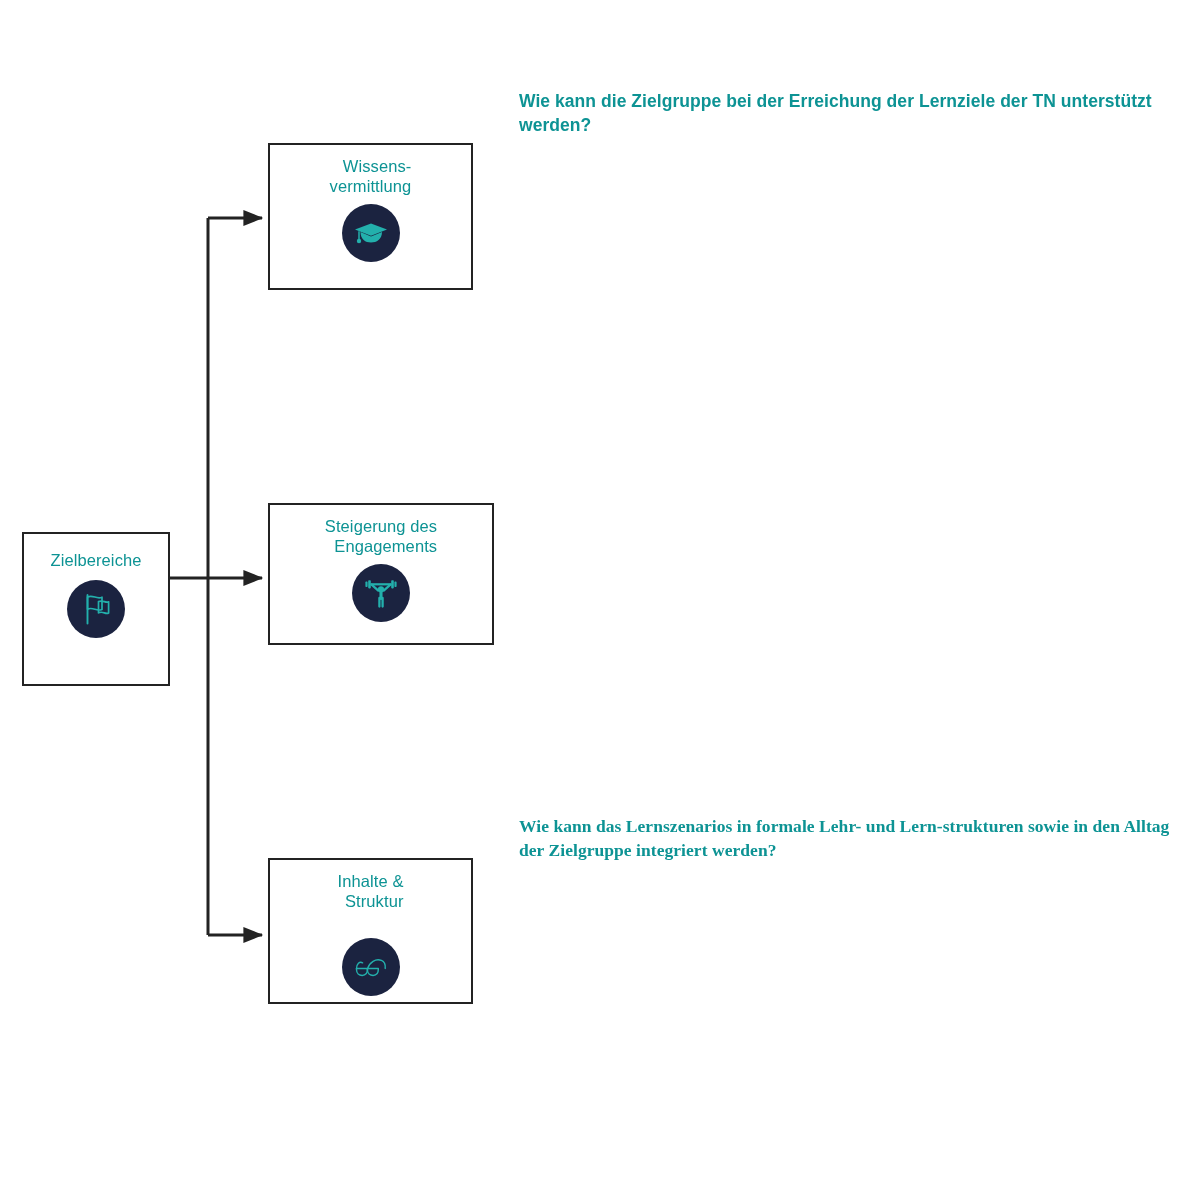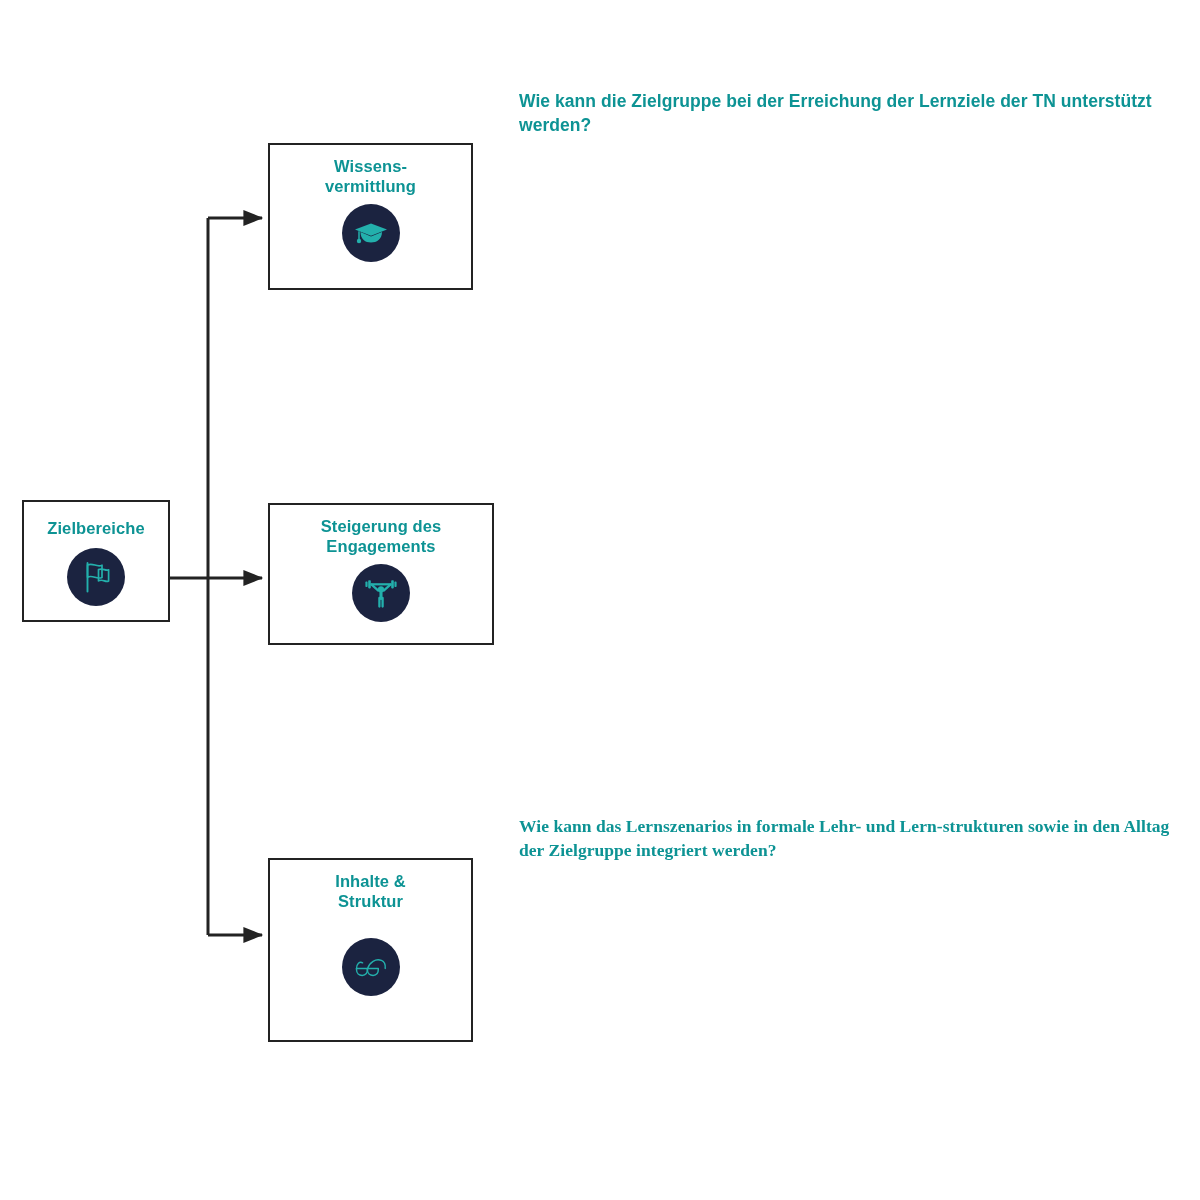--- a/index.html
+++ b/index.html
@@ -38,23 +38,23 @@
     border: 2px solid #232323;
     background: #ffffff;
     display: flex;
     flex-direction: column;
     align-items: center;
     justify-content: flex-start;
   }
 
   .node-title {
     font-size: 16.5px;
-    font-weight: bold;
+    font-weight: normal;
     color: #0d9394;
-    text-align: center;
+    text-align: right;
     line-height: 1.22;
     letter-spacing: 0.1px;
     white-space: pre-line;
     margin-top: 11px;
     padding: 0 6px;
   }
 
   .icon-circle {
     width: 58px;
     height: 58px;
@@ -62,44 +62,44 @@
     background: #1b2340;
     display: flex;
     align-items: center;
     justify-content: center;
     margin-top: 8px;
   }
 
   
   #box-root {
     left: 22px;
-    top: 500px;
+    top: 532px;
     width: 148px;
-    height: 122px;
+    height: 154px;
   }
   #box-root .node-title { margin-top: 16px; }
   #box-root .icon-circle { margin-top: 10px; }
 
   #box-wissen {
     left: 268px;
     top: 143px;
     width: 205px;
     height: 147px;
   }
   #box-engagement {
     left: 268px;
     top: 503px;
     width: 226px;
     height: 142px;
   }
   #box-inhalte {
     left: 268px;
     top: 858px;
     width: 205px;
-    height: 184px;
+    height: 146px;
     gap: 19px;
   }
 
   
   .question {
     position: absolute;
     left: 500px;
     width: 672px;
     font-size: 17.5px;
     font-weight: bold;

